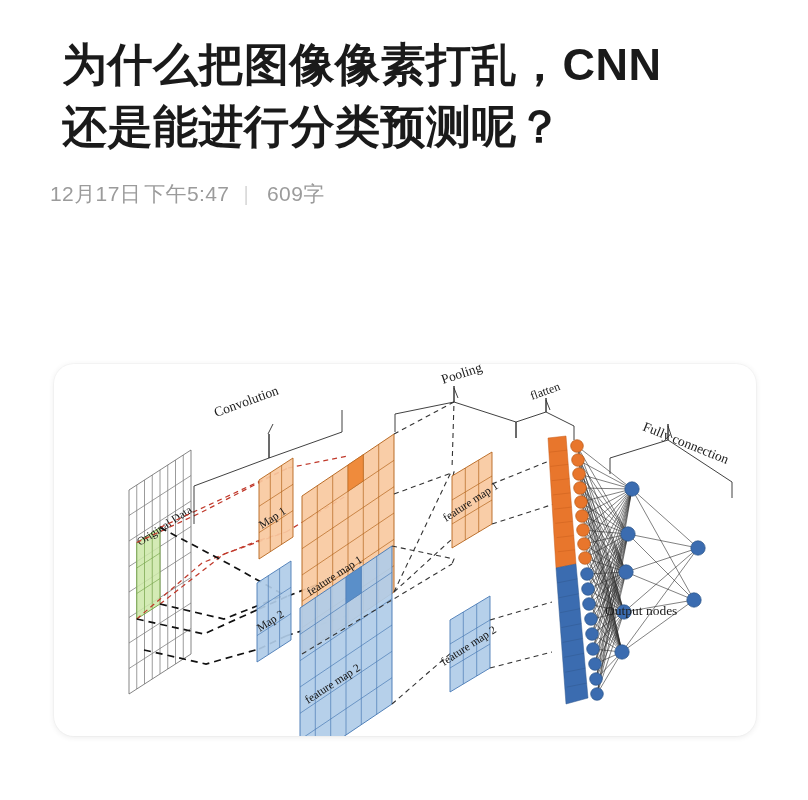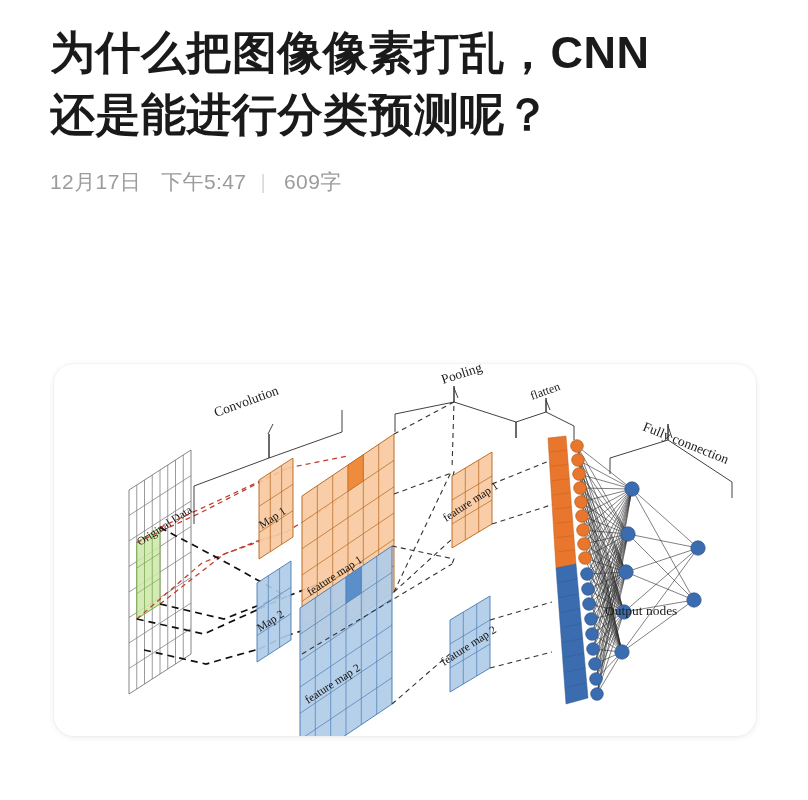--- a/index.html
+++ b/index.html
@@ -21,32 +21,32 @@
     left: 50px;
     top: 22px;
     width: 720px;
   }
   #article-title {
     font-size: 45px;
     line-height: 1.38;
     font-weight: 700;
     color: #1a1a1a;
     letter-spacing: 0.5px;
-    margin: 0;
+    margin: 12px;
     white-space: pre-line;
   }
   #article-meta {
     margin-top: 22px;
     display: flex;
     align-items: center;
     font-size: 21px;
     color: #9b9b9b;
     letter-spacing: 0.4px;
   }
-  #article-meta .meta-date { margin-right: 20px; }
+  #article-meta .meta-date { margin-right: 3px; }
   #article-meta .meta-time { margin-right: 14px; }
   #article-meta .meta-sep {
     color: #d8d8d8;
     margin-right: 18px;
     font-size: 20px;
   }
 
   
   #image-card {
     position: absolute;

